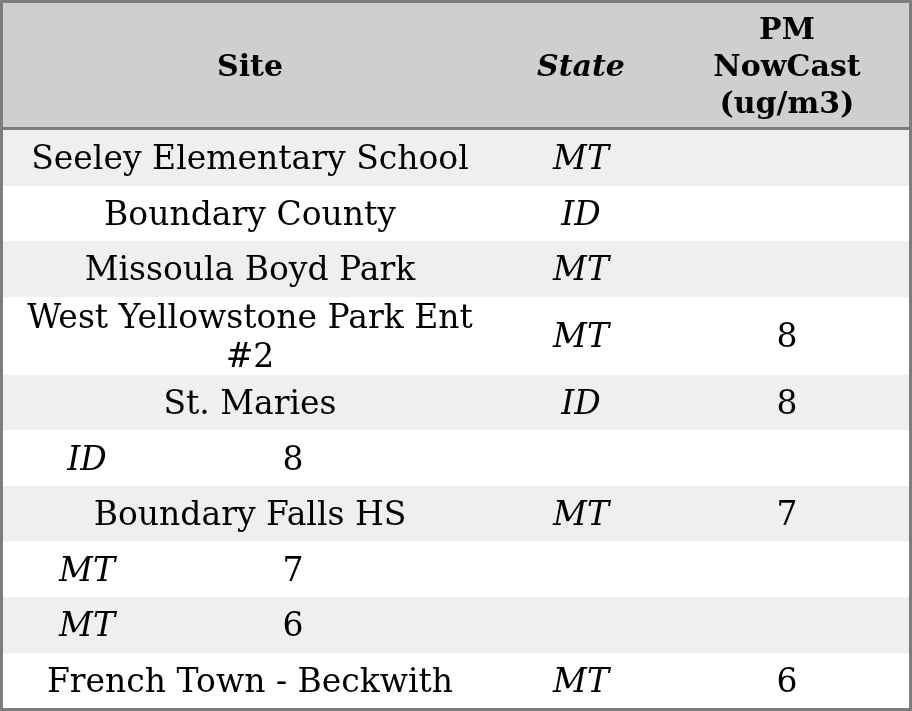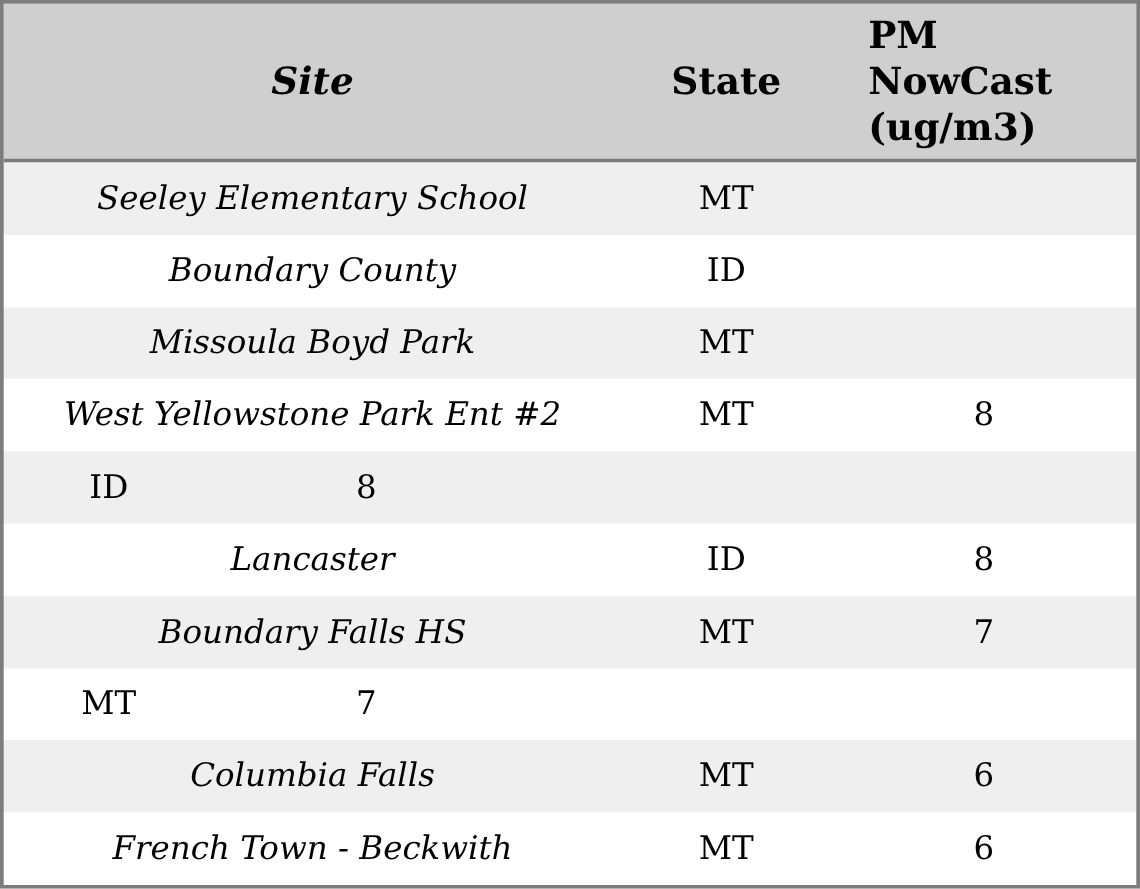--- a/index.html
+++ b/index.html
@@ -30,41 +30,41 @@
     line-height: 37px;
   }
   .tbody {
     flex: 1 1 auto;
     display: flex;
     flex-direction: column;
   }
   .row {
     flex: 1 1 0;
     display: flex;
-    font-size: 26px;
+    font-size: 33px;
     background: #ffffff;
   }
   .row:nth-child(odd) {
     background: #efefef;
   }
   .cell {
     box-sizing: border-box;
     display: flex;
     align-items: center;
     justify-content: center;
     text-align: center;
     overflow: hidden;
   }
-  .col-site  { width: 494px; font-style: italic; }
-  .col-state { width: 168px; }
+  .col-site  { width: 494px; }
+  .col-state { width: 168px; font-style: italic; }
   .col-pm    { width: 244px; }
   .pm-header-wrap {
     display: inline-block;
     max-width: 185px;
-    text-align: left;
+    text-align: center;
   }
 </style>
 </head>
 <body>
 
 <div class="pm-table">
   <div class="thead">
     <div class="cell col-site">Site</div>
     <div class="cell col-state">State</div>
     <div class="cell col-pm">
@@ -83,39 +83,38 @@
     <div class="row">
       <div class="cell col-site">Missoula Boyd Park</div>
       <div class="cell col-state">MT</div>
     </div>
     <div class="row">
       <div class="cell col-site">West Yellowstone Park Ent #2</div>
       <div class="cell col-state">MT</div>
       <div class="cell col-pm">8</div>
     </div>
     <div class="row">
+      <div class="cell col-site">St. Maries</div>
       <div class="cell col-state">ID</div>
       <div class="cell col-pm">8</div>
     </div>
     <div class="row">
-      <div class="cell col-site">Lancaster</div>
       <div class="cell col-state">ID</div>
       <div class="cell col-pm">8</div>
     </div>
     <div class="row">
       <div class="cell col-site">Boundary Falls HS</div>
       <div class="cell col-state">MT</div>
       <div class="cell col-pm">7</div>
     </div>
     <div class="row">
       <div class="cell col-state">MT</div>
       <div class="cell col-pm">7</div>
     </div>
     <div class="row">
-      <div class="cell col-site">Columbia Falls</div>
       <div class="cell col-state">MT</div>
       <div class="cell col-pm">6</div>
     </div>
     <div class="row">
       <div class="cell col-site">French Town - Beckwith</div>
       <div class="cell col-state">MT</div>
       <div class="cell col-pm">6</div>
     </div>
   </div>
 </div>

